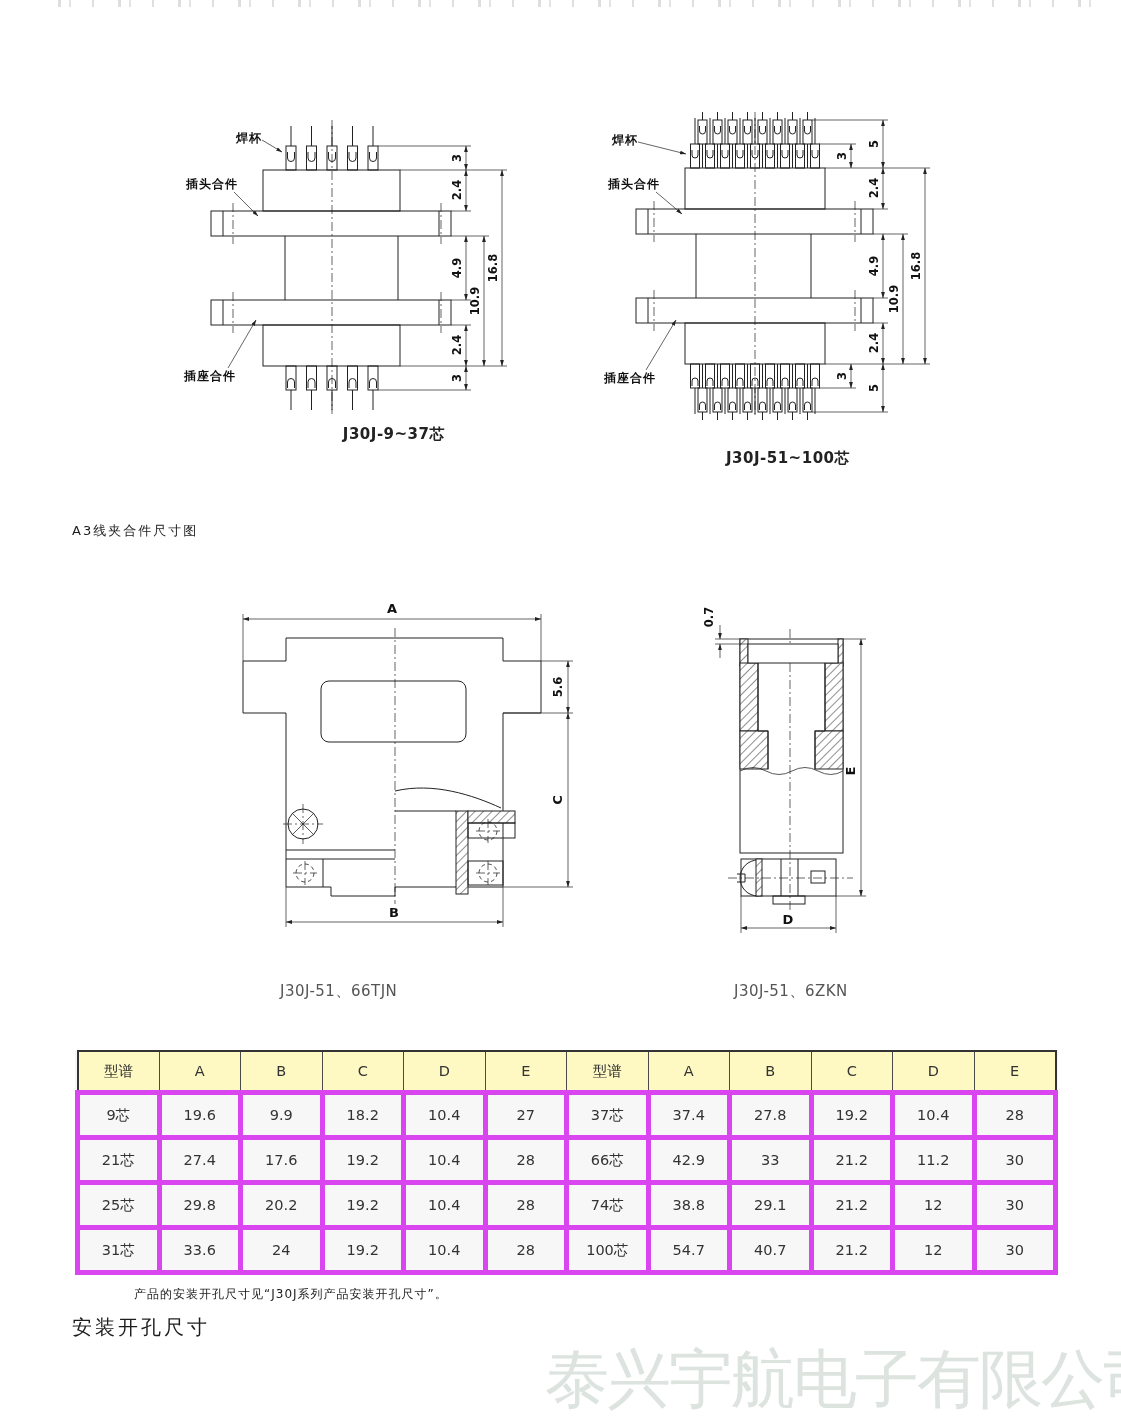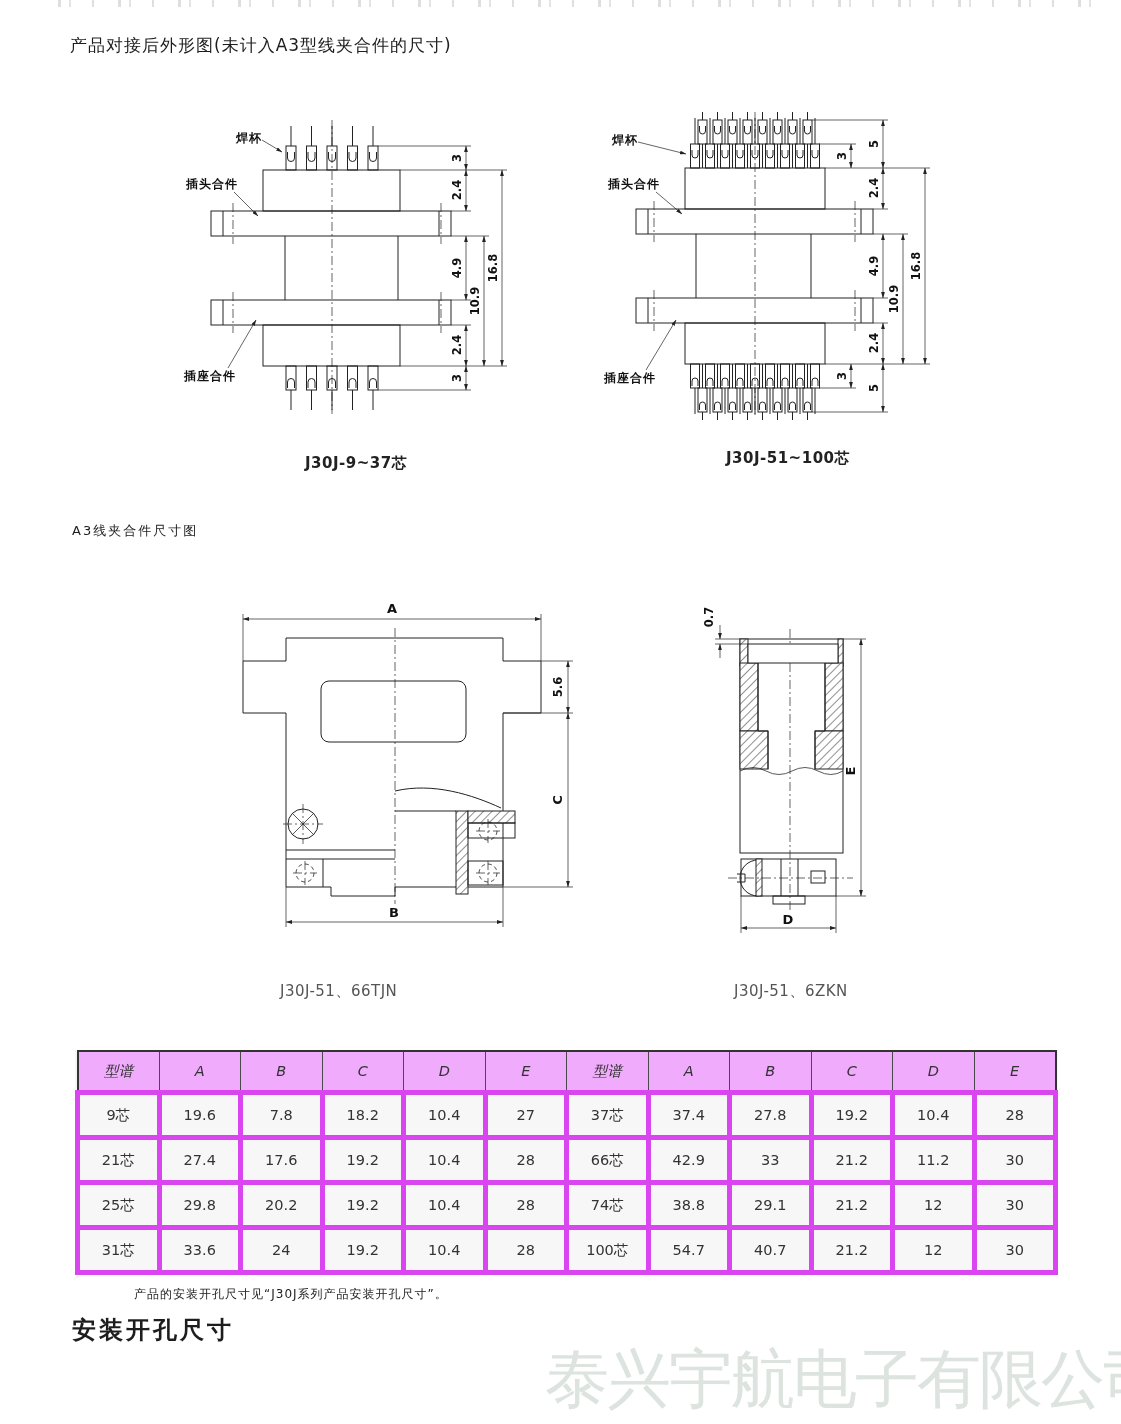--- a/index.html
+++ b/index.html
@@ -8,21 +8,21 @@
     margin:0 auto; overflow:hidden; color:#1d1d1d;
     font-family:"DejaVu Sans","Liberation Sans",sans-serif;
   }
   .abs { position:absolute; }
   .top-strip {
     left:58px; top:0; width:1050px; height:7px; opacity:.32;
     background:repeating-linear-gradient(90deg,#999 0 3px,transparent 3px 11px,#aaa 11px 13px,transparent 13px 34px,#999 34px 36px,transparent 36px 60px);
   }
   .doc-title { left:70px; top:34px; font-size:17px; letter-spacing:1px; }
   .sec-heading { left:72px; top:522px; font-size:13px; letter-spacing:2px; }
-  .mount-heading { left:72px; top:1314px; font-size:24px; font-weight:bold; letter-spacing:3px; }
+  .mount-heading { left:72px; top:1314px; font-size:20px; font-weight:normal; letter-spacing:3px; }
   .mount-note { left:134px; top:1286px; font-size:12px; letter-spacing:1px; color:#222; }
   .cap { font-size:15px; color:#222; letter-spacing:.5px; }
   .cap-b { font-weight:bold; }
   .cap-g { color:#555;margin-left:14px; }
   .wm-center {
     left:368px; top:588px; font-size:186px; line-height:1; z-index:0;
     font-family:"DejaVu Serif","Liberation Serif",serif; letter-spacing:-4px; white-space:nowrap;
   }
   .wm-bottom {
     left:545px; top:1344px; font-size:64px; line-height:1.1; z-index:0;
@@ -34,21 +34,21 @@
   svg .dd   { stroke:#222; fill:none; stroke-width:.7; stroke-dasharray:9 3 2 3; }
   svg .dsh  { stroke:#222; fill:none; stroke-width:.8; stroke-dasharray:4 3; }
   svg .dim  { stroke:#222; fill:none; stroke-width:.7; }
   svg text  { font-family:"DejaVu Sans","Liberation Sans",sans-serif; fill:#111; }
   svg text.dt { font-size:11.5px; font-weight:600; }
   svg text.lt { font-size:13px; font-weight:bold; }
   svg text.cn { font-size:12px; font-weight:600; letter-spacing:1px; }
   .spec-table-wrap { left:75px; top:1050px; width:983px; z-index:1; }
   table.spec { border-collapse:collapse; table-layout:fixed; width:983px;
     font-size:14.5px; color:#333; border:2px solid #333; background:#f6f6f6; }
-  table.spec th { background:#f0abfc; font-weight:normal; height:36px; border:1px solid #4a4a4a; text-align:center;font-style:italic; }
+  table.spec th { background:#fef9c3; font-weight:normal; height:36px; border:1px solid #4a4a4a; text-align:center; }
   table.spec td { height:38px; border:5px solid #d946ef; text-align:center; background:#f7f7f7; }
 </style>
 </head>
 <body>
 
 <div class="page">
 
   
   <svg width="0" height="0">
     <defs>
@@ -89,21 +89,20 @@
           <rect x="-4.5" y="282" width="9" height="24"></rect>
           <path d="M-3,304 v-5 a3,3 0 0 1 6,0 v5"></path>
         </g>
     </defs>
   </svg>
 
   <div class="abs top-strip"></div>
 
   <div class="abs wm-bottom" style="color: rgb(221, 228, 224);">泰兴宇航电子有限公司</div>
 
-  <div class="abs doc-title">产品对接后外形图(未计入A3型线夹合件的尺寸)</div>
 
   
   <svg class="draw" style="left:178px;top:108px" width="340" height="312" viewBox="0 0 340 312">
     <path class="dd" d="M154,12 V306"></path>
     <g class="ln">
       <use href="#pinA" x="113"></use>
         <use href="#pinA" x="133.5"></use>
         <use href="#pinA" x="154"></use>
         <use href="#pinA" x="174.5"></use>
         <use href="#pinA" x="195"></use>
@@ -146,21 +145,21 @@
     </g>
     <g>
       <text class="cn" x="58" y="34">焊杯</text>
       <path class="dim" d="M84,32 L104,44" marker-end="url(#arr)"></path>
       <text class="cn" x="8" y="80">插头合件</text>
       <path class="dim" d="M56,84 L80,108" marker-end="url(#arr)"></path>
       <text class="cn" x="6" y="272">插座合件</text>
       <path class="dim" d="M50,260 L78,212" marker-end="url(#arr)"></path>
     </g>
   </svg>
-  <div class="abs cap cap-b" style="left:305px;top:454px;width:140px;text-align:left">J30J-9~37芯</div>
+  <div class="abs cap cap-b" style="left:305px;top:425px;width:140px;text-align:right">J30J-9~37芯</div>
 
   
   <svg class="draw" style="left:588px;top:106px" width="355" height="332" viewBox="0 0 355 332">
     <path class="dd" d="M167,6 V312"></path>
     <g class="ln">
       <use href="#pinS" x="107"></use>
         <use href="#pinS" x="122"></use>
         <use href="#pinS" x="137"></use>
         <use href="#pinS" x="152"></use>
         <use href="#pinS" x="167"></use>
@@ -341,21 +340,21 @@
             <th>B</th>
             <th>C</th>
             <th>D</th>
             <th>E</th>
           </tr>
         </thead>
       <tbody>
           <tr>
             <td>9芯</td>
             <td>19.6</td>
-            <td>7.8</td>
+            <td>9.9</td>
             <td>18.2</td>
             <td>10.4</td>
             <td>27</td>
             <td>37芯</td>
             <td>37.4</td>
             <td>27.8</td>
             <td>19.2</td>
             <td>10.4</td>
             <td>28</td>
           </tr>

